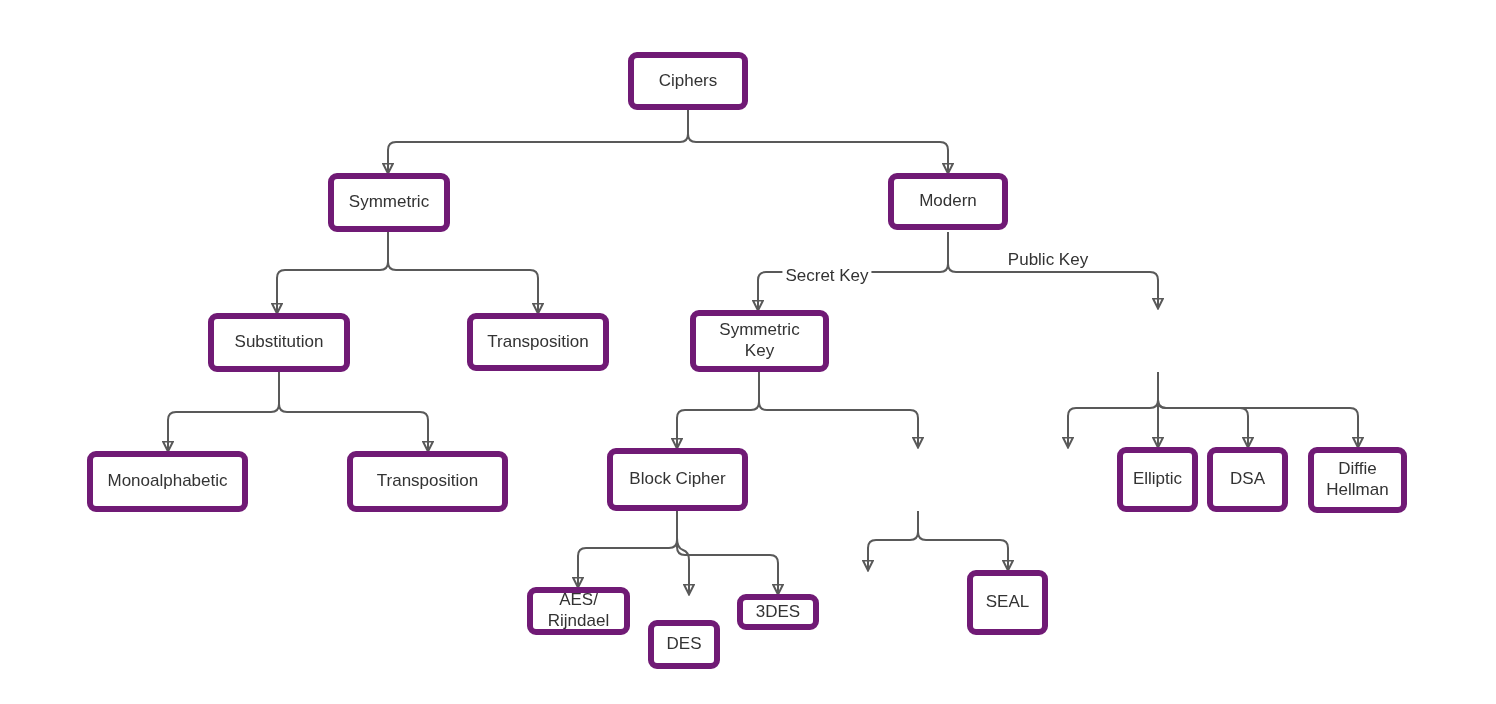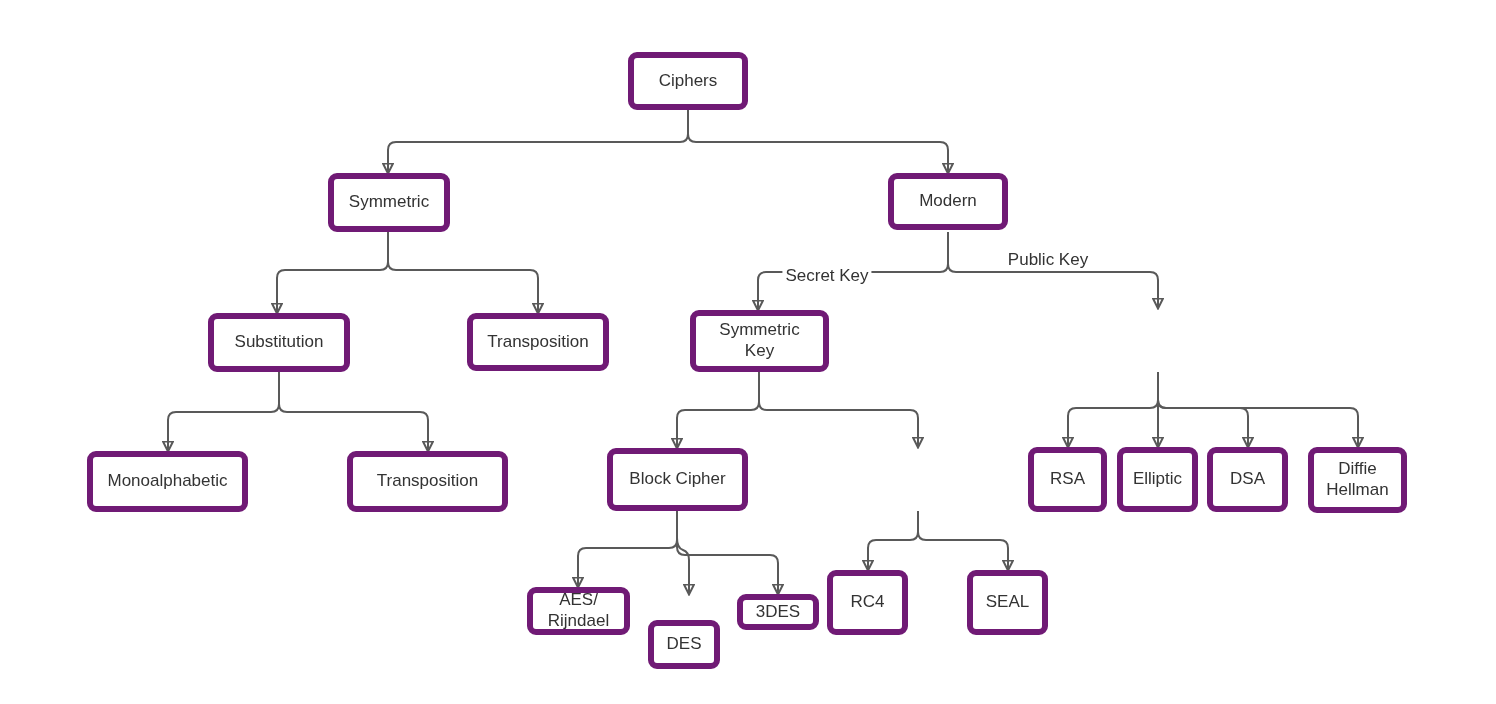--- a/index.html
+++ b/index.html
@@ -115,23 +115,20 @@
 
   <div class="node" style="left:347px; top:451px; width:161px; height:61px">
     <span class="lbl">Transposition</span>
   </div>
 
   <div class="node" style="left:607px; top:448px; width:141px; height:63px">
     <span class="lbl">Block Cipher</span>
   </div>
 
 
-  <div class="node" style="left:1028px; top:447px; width:79px; height:65px">
-    <span class="lbl">RSA</span>
-  </div>
 
   <div class="node" style="left:1207px; top:447px; width:81px; height:65px">
     <span class="lbl">DSA</span>
   </div>
 
   <div class="node" style="left:1117px; top:447px; width:81px; height:65px">
     <span class="lbl">Elliptic</span>
   </div>
 
   <div class="node" style="left:1308px; top:447px; width:99px; height:66px">
@@ -143,21 +140,18 @@
   </div>
 
   <div class="node" style="left:648px; top:620px; width:72px; height:49px">
     <span class="lbl">DES</span>
   </div>
 
   <div class="node" style="left:737px; top:594px; width:82px; height:36px">
     <span class="lbl">3DES</span>
   </div>
 
-  <div class="node" style="left:827px; top:570px; width:81px; height:65px">
-    <span class="lbl">RC4</span>
-  </div>
 
   <div class="node" style="left:967px; top:570px; width:81px; height:65px">
     <span class="lbl">SEAL</span>
   </div>
 
 </div>
 
 </body></html>

